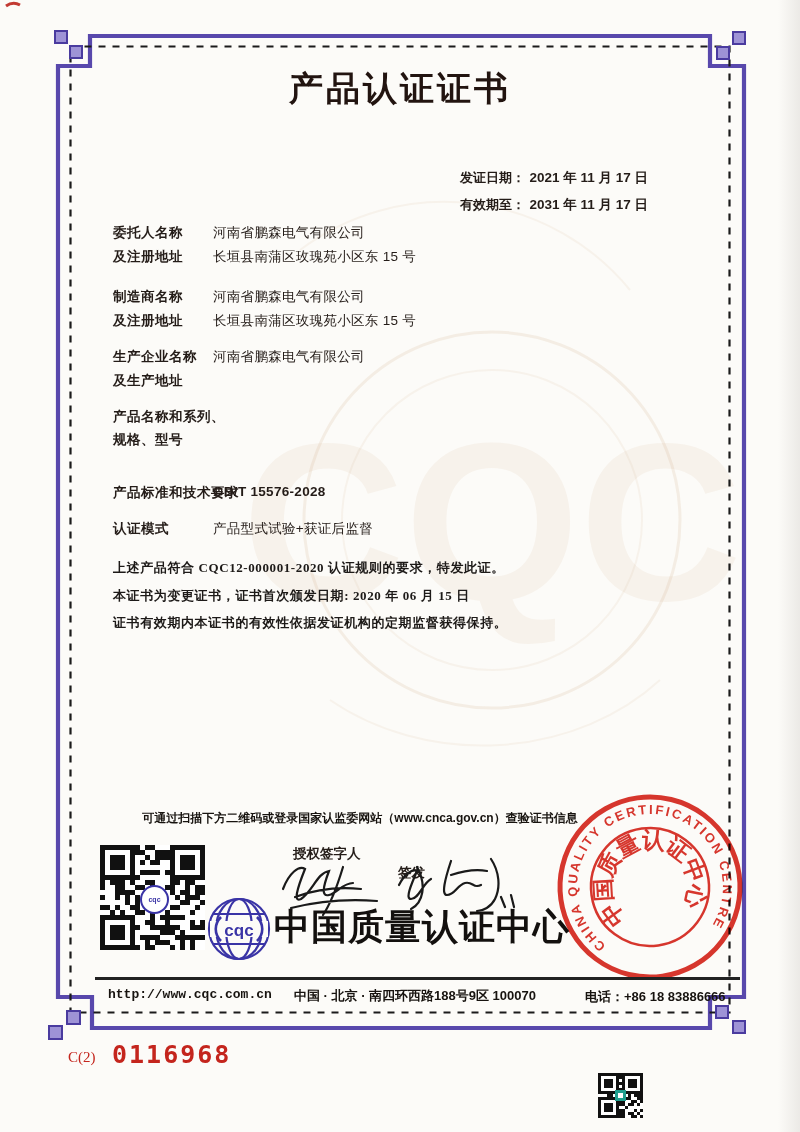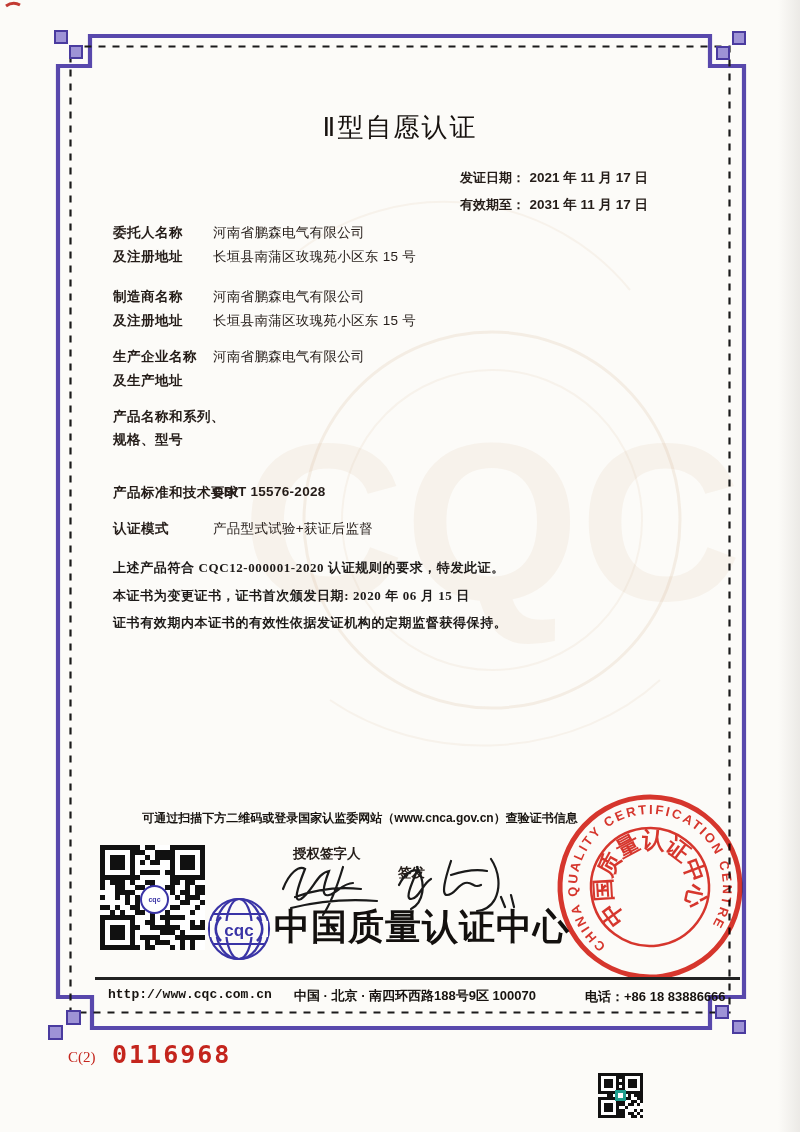--- a/index.html
+++ b/index.html
@@ -57,21 +57,21 @@
       <rect x="733" y="32" width="12" height="12"></rect>
         <rect x="717" y="47" width="12" height="12"></rect>
       <rect x="716" y="1006" width="12" height="12"></rect>
         <rect x="733" y="1021" width="12" height="12"></rect>
       <rect x="67" y="1011" width="13" height="13"></rect>
         <rect x="49" y="1026" width="13" height="13"></rect>
     </g>
     <path d="M 6,6 q 7,-5 14,-1" fill="none" stroke="#c23a32" stroke-width="3"></path>
   </svg>
 
-  <div class="abs subtitle">Ⅱ型自愿认证</div>
+  <div class="abs title">产品认证证书</div>
 
   <div class="abs" style="left:460px;top:164px;line-height:26px;">
     <div>
       <span class="kai" style="font-size:13px;">发证日期：</span>
       <span class="dateval">2021 年 11 月 17 日</span>
     </div>
     <div>
       <span class="kai" style="font-size:13px;">有效期至：</span>
       <span class="dateval">2031 年 11 月 17 日</span>
     </div>

